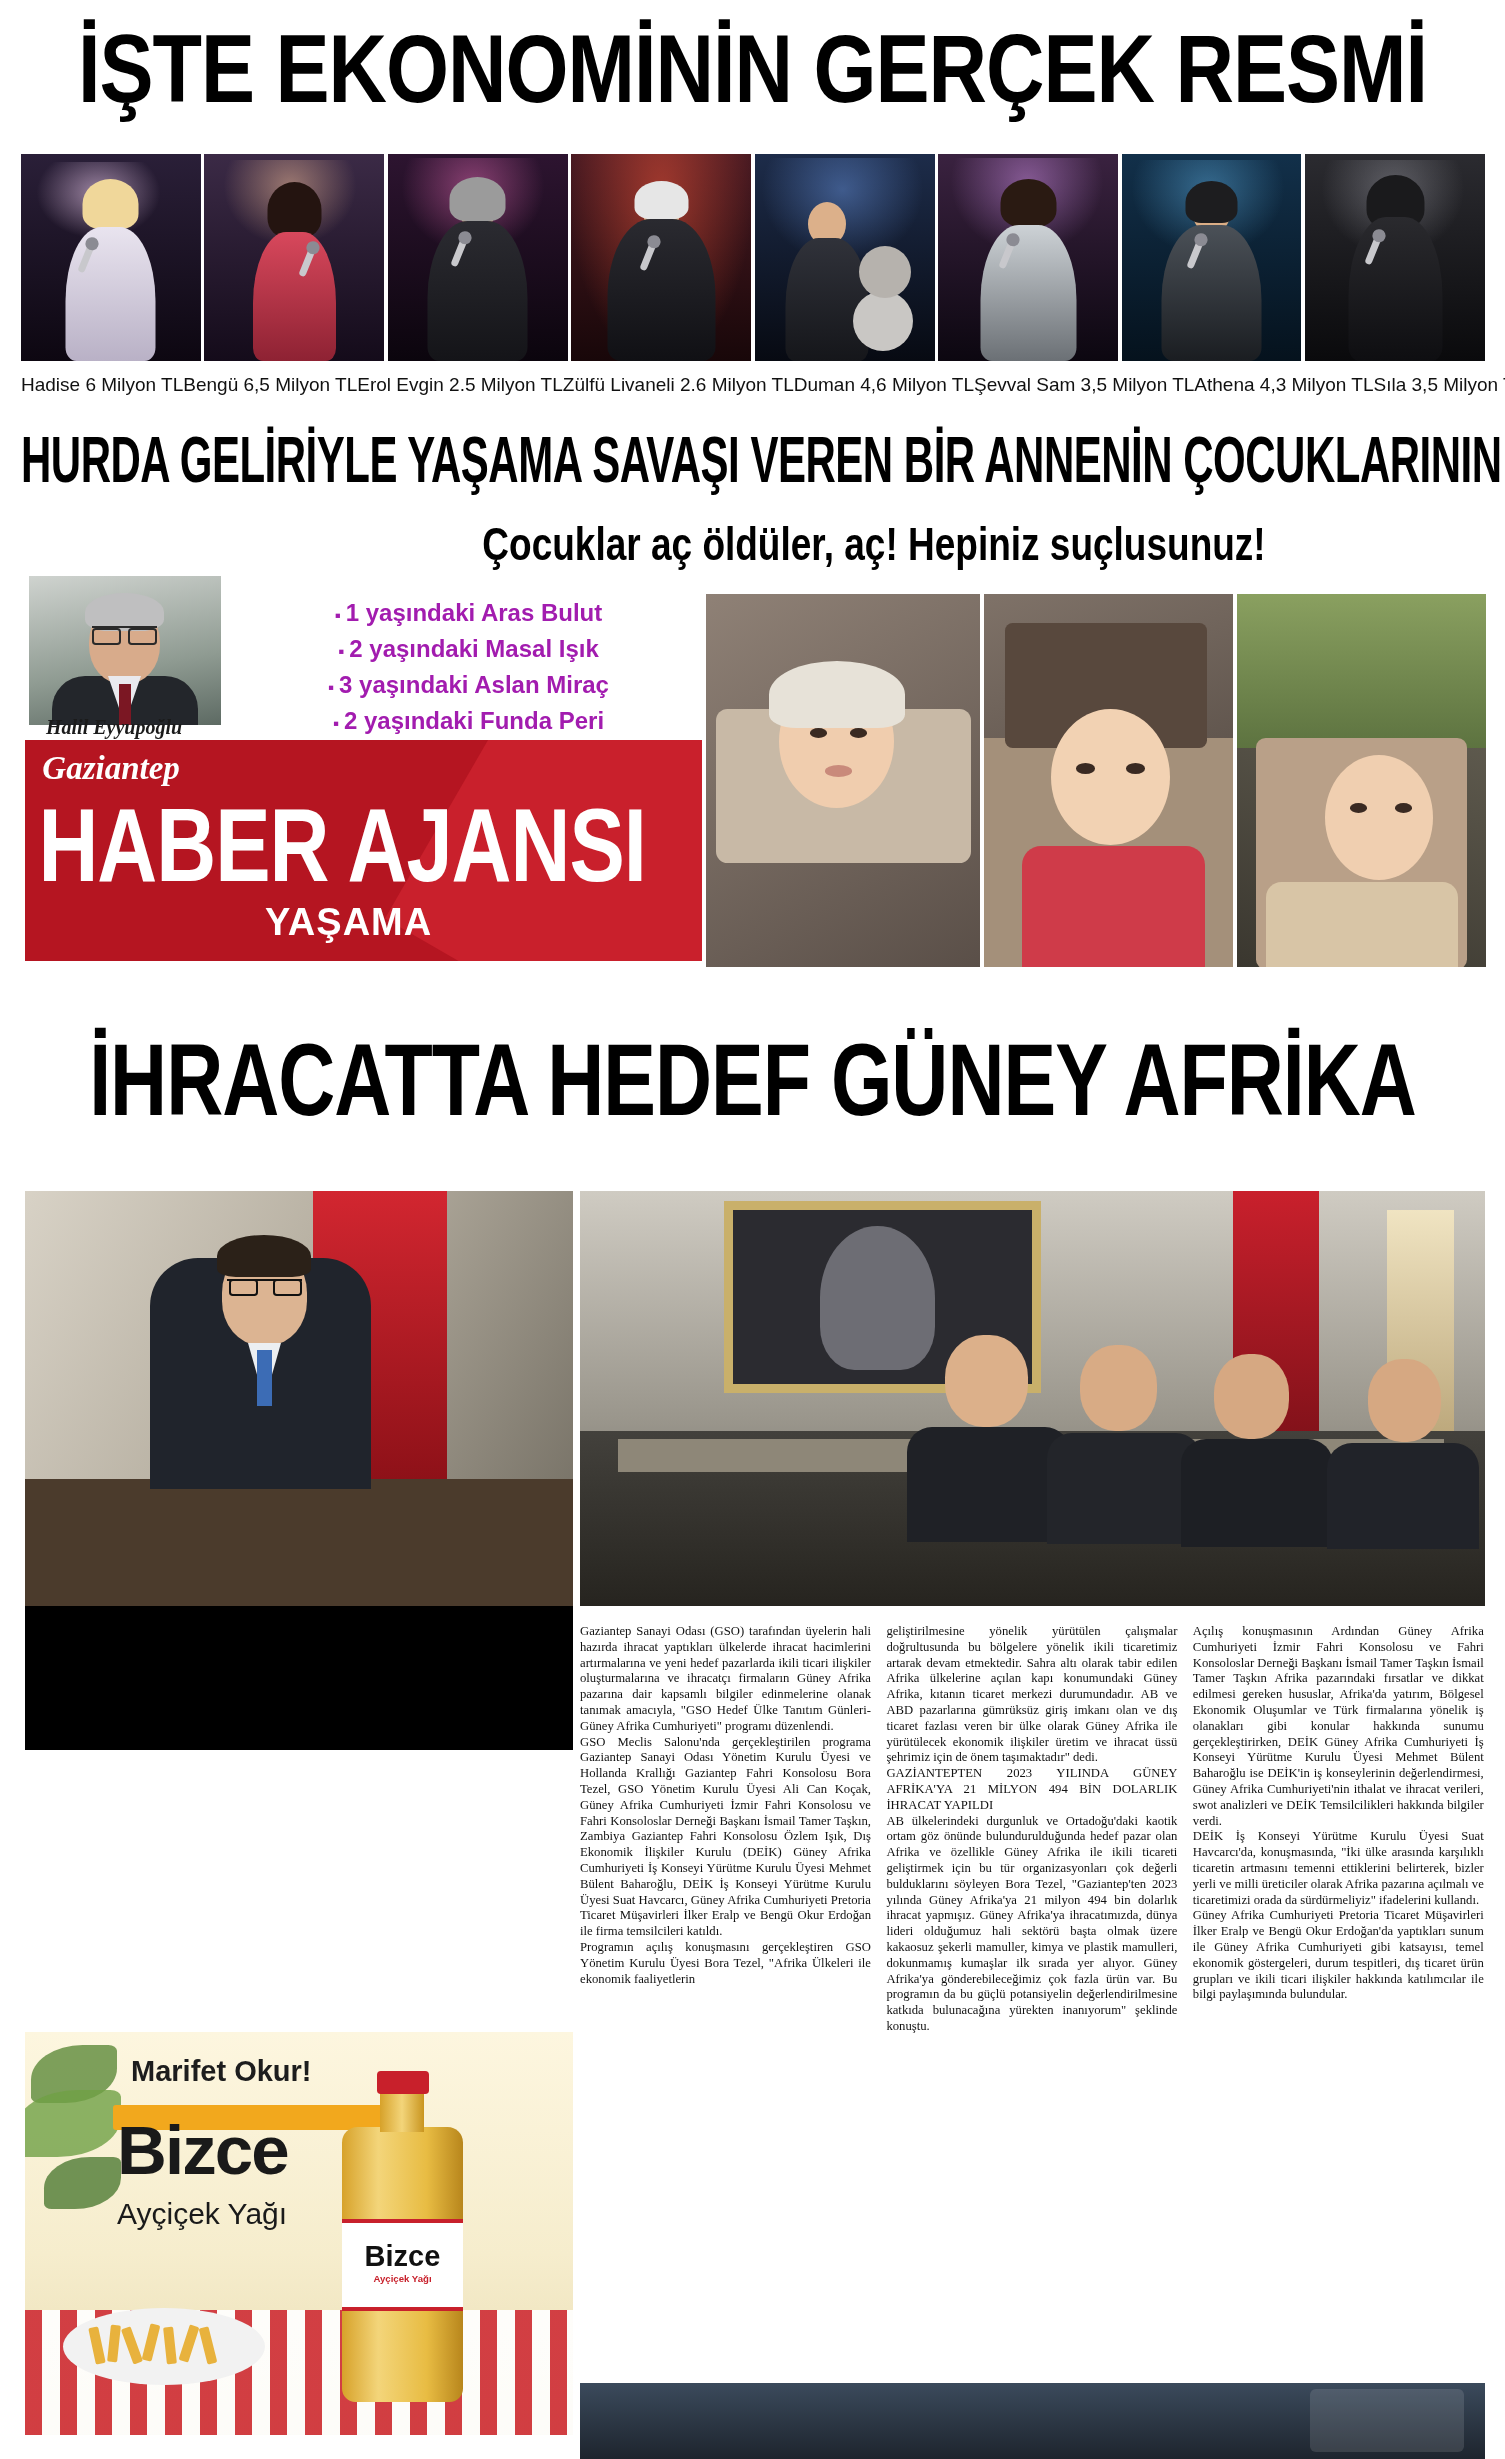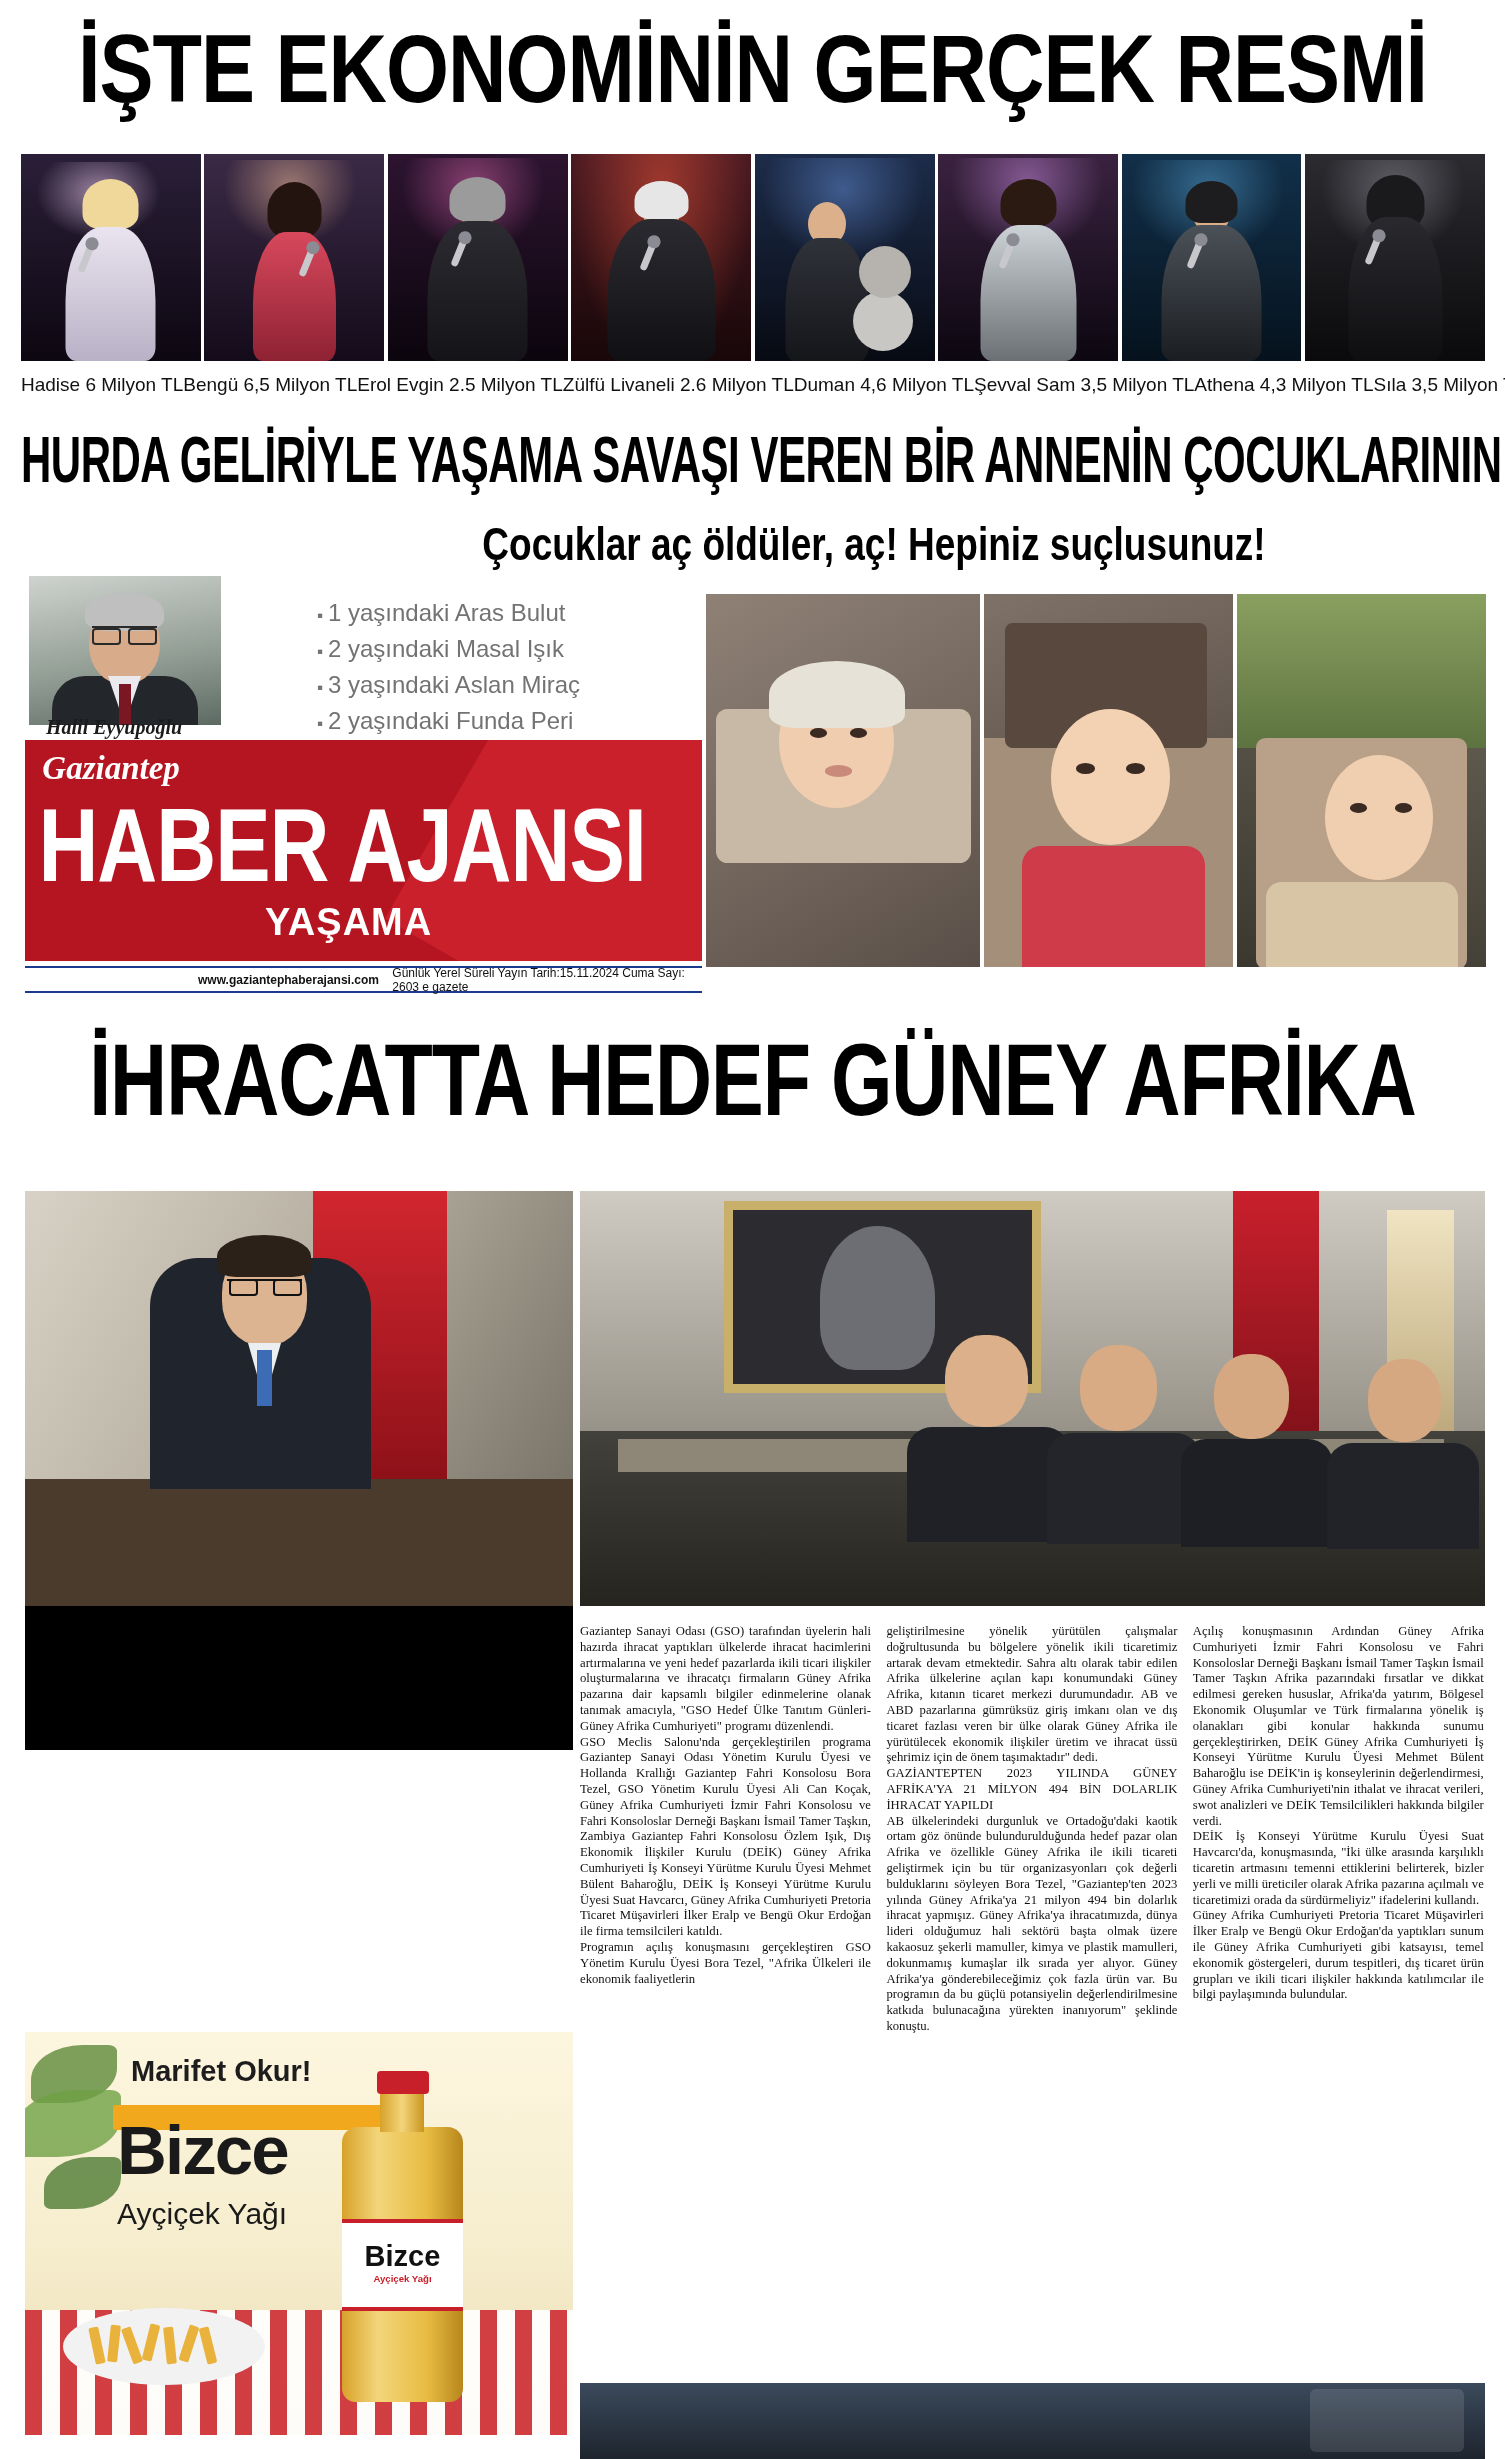--- a/index.html
+++ b/index.html
@@ -121,22 +121,23 @@
     font-weight: bold;
     margin-left: 8px;
   }
 
   
   .victims {
     position: absolute;
     top: 596px; left: 317px;
     font-size: 24px;
     line-height: 33px;
-    color: #737373;
-    font-weight: normal;
+    color: #a21caf;
+    font-weight: bold;
+    text-align: center;
   }
   .victims div::before { content: "▪ "; font-size: 17.3px; }
 
   
   .collage {
     position: absolute;
     top: 594px; left: 706px;
     width: 780px; height: 373px;
     display: grid;
     grid-template-columns: 274px 1fr;
@@ -482,24 +483,20 @@
   </div>
 
   <div class="masthead">
     <div class="diag2"></div>
     <div class="diag1"></div>
     <div class="mh-small">Gaziantep</div>
     <div class="mh-big">HABER AJANSI</div>
     <div class="mh-bulletin">YAŞAMA</div>
   </div>
 
-  <div class="infobar">
-    <span class="web">www.gaziantephaberajansi.com</span>
-    <span class="meta">Günlük Yerel Süreli Yayın Tarih:15.11.2024 Cuma Sayı: 2603 e gazete</span>
-  </div>
 
   <div class="main-headline">İHRACATTA HEDEF GÜNEY AFRİKA</div>
 
   <div class="photo-left">
     <div style="position:absolute;inset:0;background:linear-gradient(120deg,#d8d2c6 0%,#b9b2a4 40%,#6f6a5f 100%)"></div>
     <div style="position:absolute;left:288px;top:0;width:134px;height:288px;background:linear-gradient(180deg,#d22630,#8e1118)"></div>
     <div style="position:absolute;left:0;top:288px;width:548px;height:127px;background:#4b3b2c"></div>
     <div style="position:absolute;left:125px;top:67px;width:221px;height:231px;background:#20242c;border-radius:48px 48px 0 0"></div>
     <div style="position:absolute;left:197px;top:54px;width:85px;height:100px;background:#dcb492;border-radius:48% 48% 44% 44%"></div>
     <div style="position:absolute;left:192px;top:44px;width:94px;height:42px;background:#2b2118;border-radius:50% 50% 20% 20%"></div>

